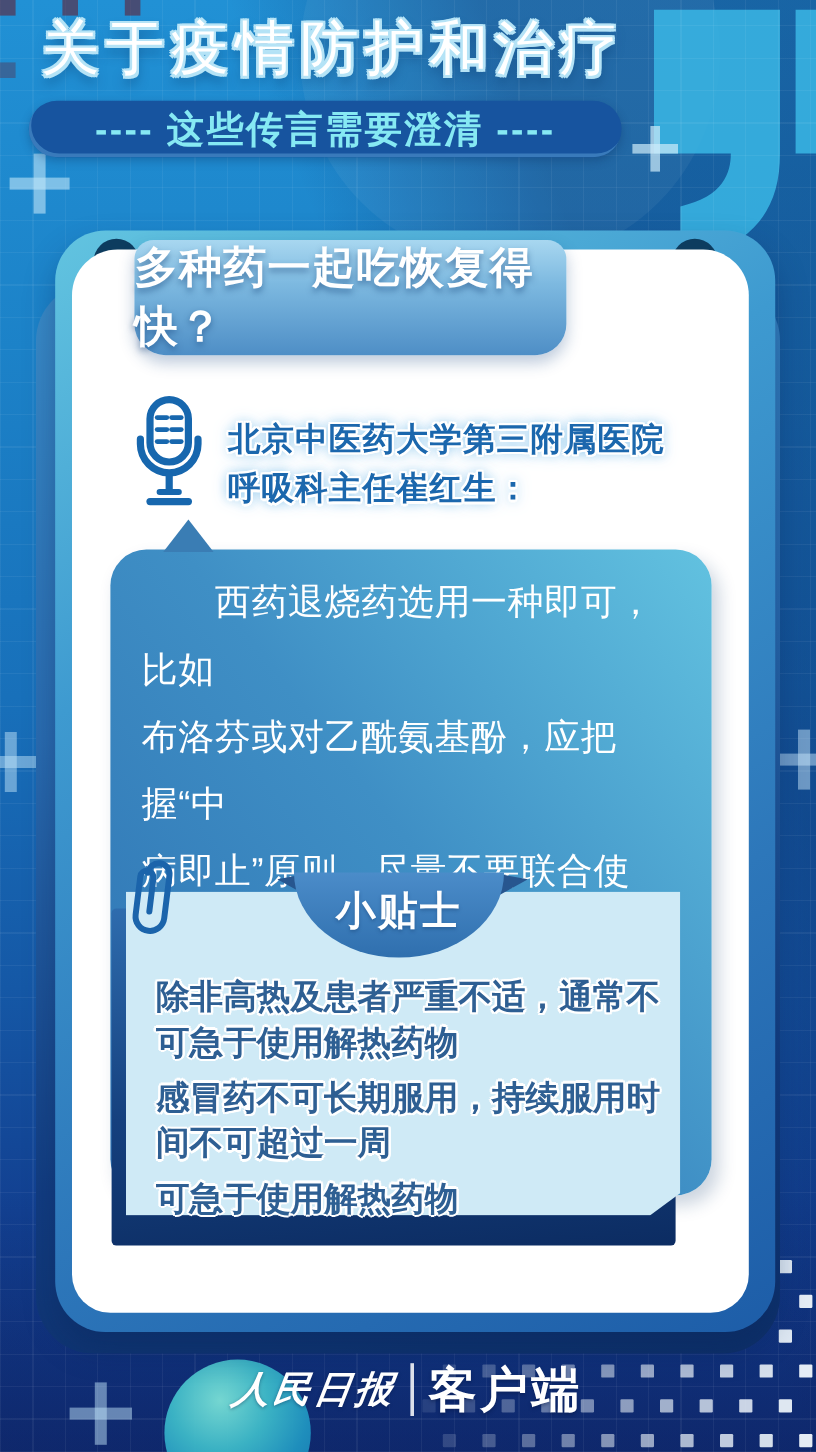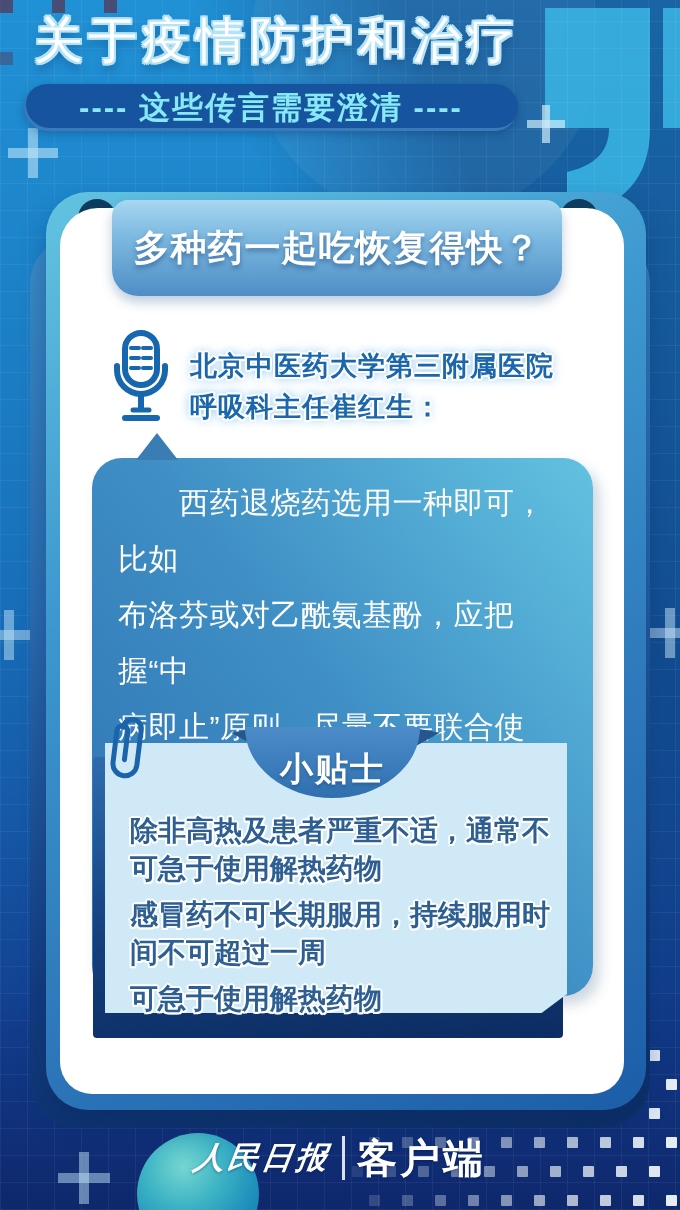--- a/index.html
+++ b/index.html
@@ -42,21 +42,21 @@
   .card-back { position:absolute; left:30px; top:236px; width:620px; height:892px; border-radius:48px; z-index:3;
     background:linear-gradient(170deg,#3a8cc8 0%,#2a6cb0 38%,#123c80 76%,#0d2f68 100%); }
   .card-frame { position:absolute; left:46px; top:192px; width:600px; height:918px; border-radius:42px; z-index:4;
     background:linear-gradient(150deg,#62c4e0 0%,#3e9ad0 32%,#2d77ba 68%,#1d5da8 100%);
     box-shadow:0 14px 26px rgba(9,38,88,.35); }
   .ear { position:absolute; width:38px; height:38px; border-radius:50%; background:#0d3c5f; z-index:5; }
   .ear.left { left:78px; top:199px; } .ear.right { left:560px; top:199px; }
   .card-white { position:absolute; left:60px; top:208px; width:564px; height:886px; z-index:6;
     background:#ffffff; border-radius:38px 38px 32px 32px; }
 
-  .ribbon { position:absolute; left:112px; top:200px; width:450px; height:96px; z-index:7;
+  .ribbon { position:absolute; left:112px; top:200px; width:360px; height:96px; z-index:7;
     border-radius:16px 16px 26px 26px;
     background:linear-gradient(180deg,#a8d7f0 0%,#7db9e0 38%,#4e8ec6 100%);
     display:flex; align-items:center; justify-content:center;
     box-shadow:0 6px 12px rgba(20,70,130,.28); }
   .ribbon span { color:#fff; font-size:36px; font-weight:bold; letter-spacing:1px;
     text-shadow:0 3px 5px rgba(15,60,115,.5); }
 
   
   .mic { position:absolute; left:113px; top:330px; z-index:7; }
   .expert { position:absolute; left:190px; top:346px; z-index:7;
@@ -81,21 +81,21 @@
     background:linear-gradient(175deg,#2e6cae 0%,#15407e 55%,#0c2c62 100%); }
   .tips-card { position:absolute; left:105px; top:743px; width:462px; height:270px; z-index:8;
     background:#cfeaf6; clip-path:polygon(0 0,100% 0,100% 93%,94.5% 100%,0 100%); }
   .clip { position:absolute; left:108px; top:706px; z-index:10; transform:rotate(7deg); }
   .wing { position:absolute; top:728px; width:26px; height:19px; background:#27568f; z-index:9; }
   .wing.left  { left:231px; clip-path:polygon(0 25%,100% 0,100% 100%); }
   .wing.right { left:414px; clip-path:polygon(0 0,100% 25%,0 100%); }
   .dome { position:absolute; left:245px; top:727px; width:175px; height:71px; z-index:10;
     border-radius:0 0 88px 88px / 0 0 71px 71px; text-align:center;
     background:linear-gradient(180deg,#4b8cc9 0%,#2f6fae 100%); }
-  .dome span { display:inline-block; margin-top:20px; color:#fff; font-size:33px; font-weight:bold;
+  .dome span { display:inline-block; margin-top:10px; color:#fff; font-size:33px; font-weight:bold;
     letter-spacing:2px; text-shadow:0 2px 3px rgba(20,60,110,.4); }
   .tips-text { position:absolute; left:130px; top:812px; width:425px; z-index:9; }
   .tips-text p { font-size:28px; line-height:38px; font-weight:bold; color:#2e5f93;
     white-space:pre-line; margin:0 0 8px 0;
     text-shadow:-2px 0 #fff, 2px 0 #fff, 0 -2px #fff, 0 2px #fff,
       -1.5px -1.5px #fff, 1.5px -1.5px #fff, -1.5px 1.5px #fff, 1.5px 1.5px #fff; }
 
   
   .footer { position:absolute; left:0; top:1128px; width:680px; height:60px; z-index:5;
     display:flex; align-items:center; justify-content:center; gap:12px; }

